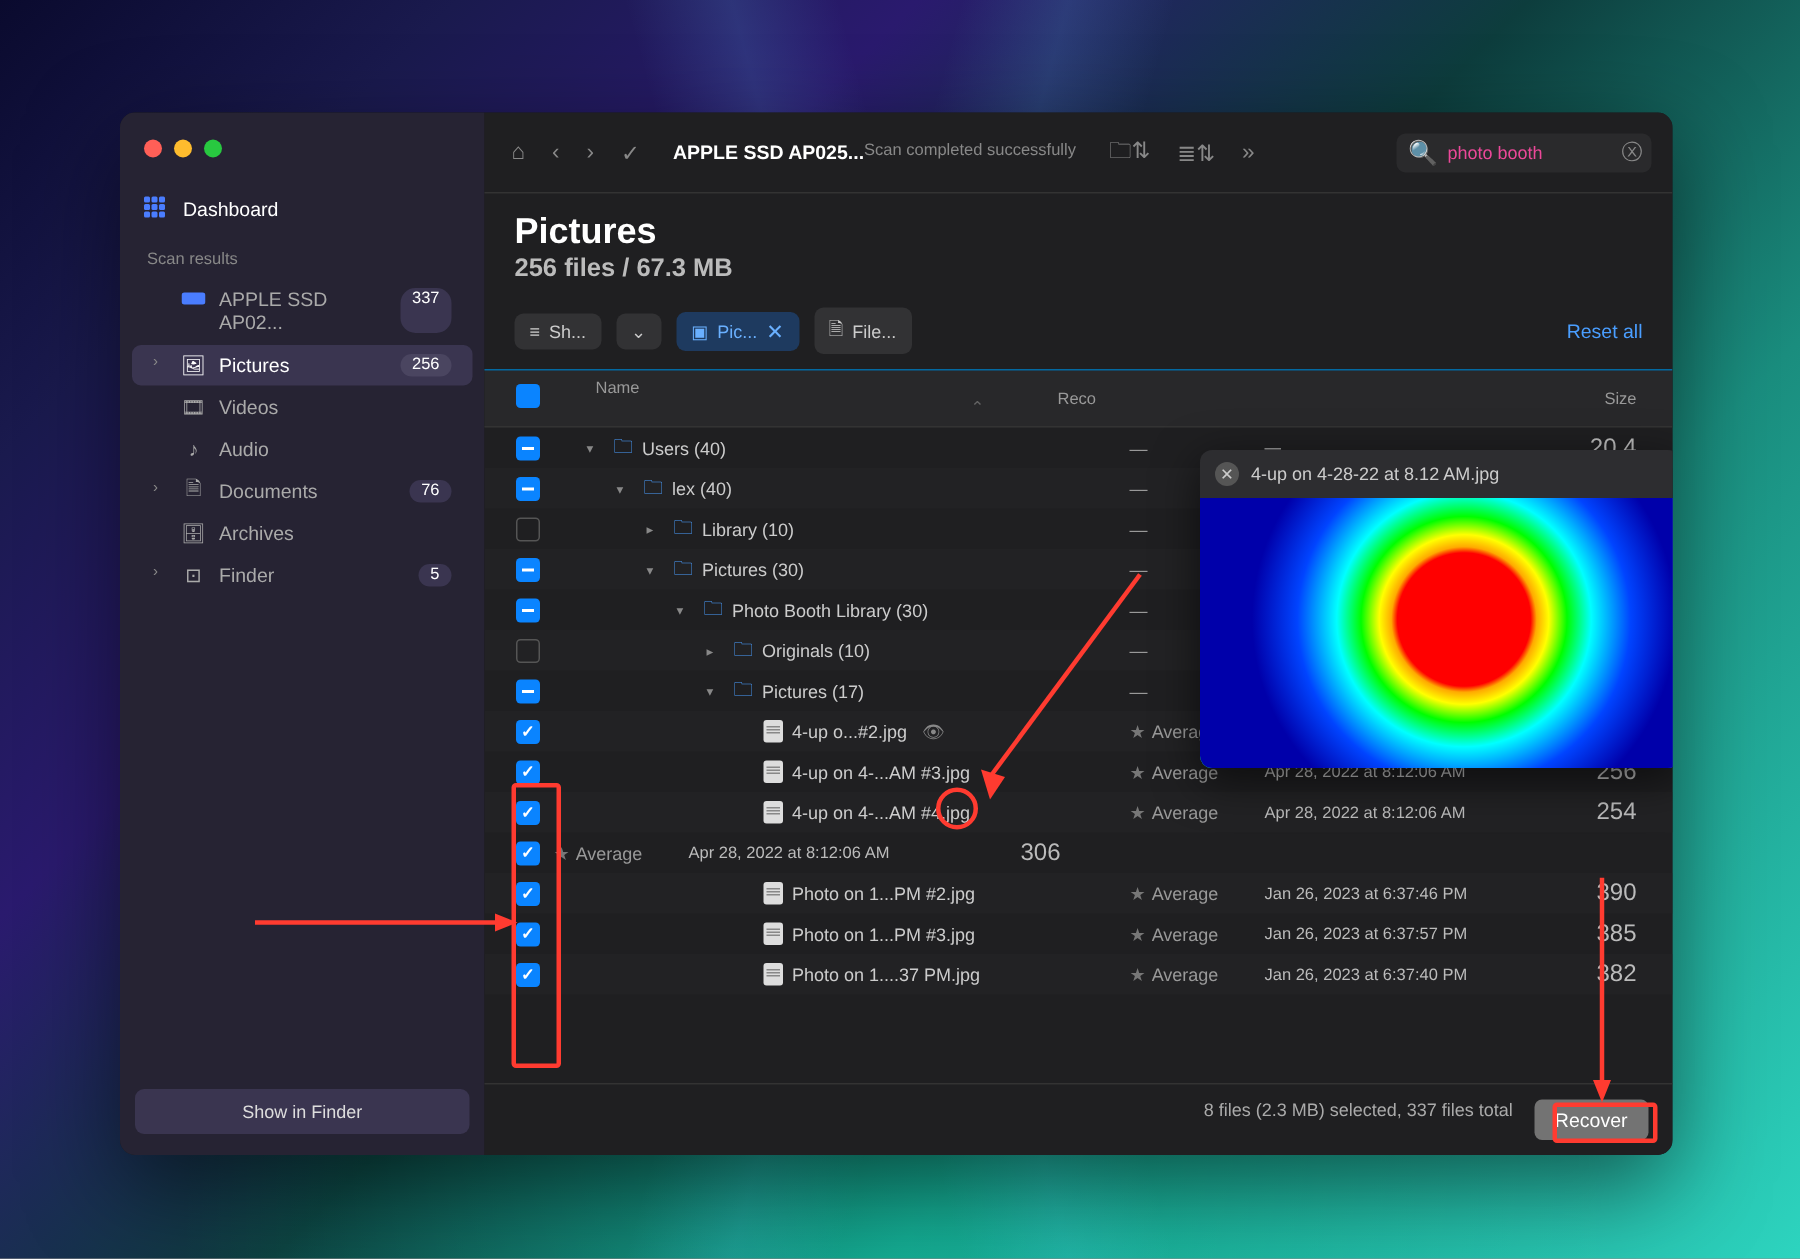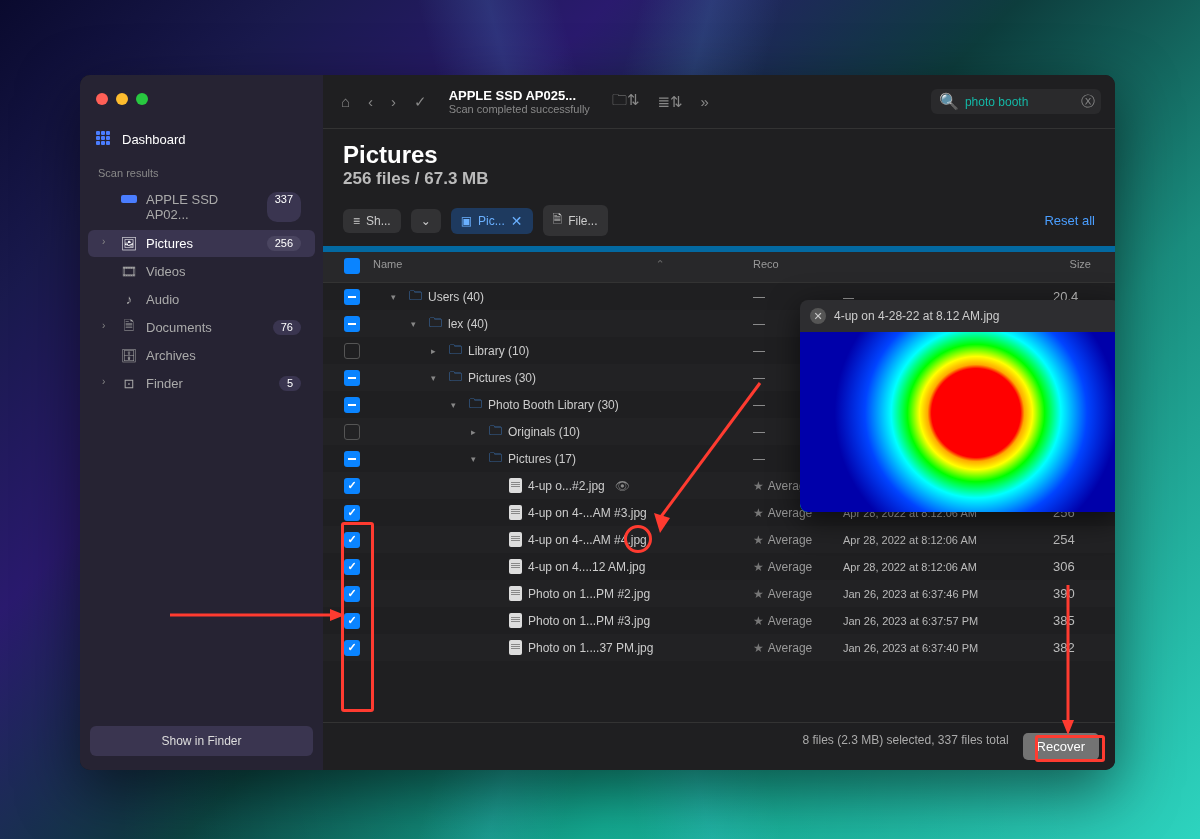--- a/index.html
+++ b/index.html
@@ -31,36 +31,36 @@
   .side-item .icon { width:18px; height:14px; display:flex; align-items:center; justify-content:center; }
   .side-item .label { flex:1; }
   .side-item .badge { background:#3a3550; color:#fff; border-radius:10px; padding:1px 8px; font-size:11px; }
   .side-item.active .badge { background:#4a4560; }
   .side-item.disk .icon svg { fill:#4a7dff; }
   .show-finder { margin-top:auto; margin:auto 10px 14px; background:#3a3550; color:#ddd; border:none; border-radius:6px; padding:8px; font-size:12px; }
   
   .main { flex:1; background:#1f1f21; display:flex; flex-direction:column; color:#eee; }
   .toolbar { display:flex; align-items:center; gap:10px; padding:10px 14px; border-bottom:1px solid #333; }
   .tb-btn { color:#888; background:none; border:none; font-size:15px; padding:4px; }
-  .tb-title { display:flex; flex-direction:column; margin:0 8px; }
+  .tb-title { display:flex; margin:0 8px; }
   .tb-title .t1 { font-size:13px; font-weight:600; color:#fff; }
   .tb-title .t2 { font-size:11px; color:#888; }
   .search { display:flex; align-items:center; background:#2a2a2c; border-radius:6px; padding:3px 8px; gap:6px; margin-left:auto; width:170px; }
-  .search input { background:none; border:none; color:#14b8a6; font-size:12px; width:110px; outline:none; }
+  .search input { background:none; border:none; color:#ec4899; font-size:12px; width:110px; outline:none; }
   .search .clear { color:#888; font-size:14px; }
   .header { padding:12px 20px 6px; }
   .header h1 { font-size:24px; font-weight:700; color:#fff; }
   .header .sub { font-size:17px; color:#bbb; font-weight:600; }
   .filter-row { display:flex; align-items:center; gap:10px; padding:10px 20px; }
   .chip { background:#323234; border-radius:6px; padding:5px 10px; font-size:12px; color:#ccc; display:flex; align-items:center; gap:6px; }
   .chip.blue { background:#1e3a5f; color:#6ab0ff; }
   .chip .x { color:#6ab0ff; font-size:14px; }
   .reset { margin-left:auto; color:#4a9eff; font-size:13px; background:none; border:none; }
   
-  .table-head { display:flex; align-items:flex-start; padding:6px 12px; background:#28282a; font-size:11px; color:#999; border-top:6px solid #0369a1; border-bottom:1px solid #333; }
+  .table-head { display:flex; align-items:center; padding:6px 12px; background:#28282a; font-size:11px; color:#999; border-top:1px solid #0369a1; border-bottom:1px solid #333;gap:24px; }
   .col-chk { width:34px; text-align:center; }
   .col-name { flex:1; padding-left:4px; }
   .col-rec { width:90px; }
   .col-date { width:210px; }
   .col-size { width:50px; text-align:right; padding-right:12px; }
   .rows { flex:1; overflow:auto; }
   .row { display:flex; align-items:center; padding:4px 12px; font-size:12px; color:#ccc; height:27px; }
   .row:nth-child(even){ background:#222224; }
   .row .chk { width:34px; display:flex; justify-content:center; }
   .row .chk-box { width:16px; height:16px; border-radius:3px; background:#0a84ff; display:flex; align-items:center; justify-content:center; color:#fff; font-size:11px; }
@@ -68,21 +68,21 @@
   .row .chk-box.checked::after { content:"✓"; font-size:11px; font-weight:bold; }
   .row .name { flex:1; display:flex; align-items:center; gap:6px; }
   .row .indent { display:inline-block; }
   .row .folder-icon { color:#4a9eff; font-size:13px; }
   .row .file-icon { width:13px; height:15px; background:#ddd; border-radius:2px; position:relative; display:inline-block; }
   .row .file-icon::after { content:""; position:absolute; top:4px; left:2px; right:2px; height:1px; background:#888; box-shadow:0 2px 0 #888, 0 4px 0 #888; }
   .row .expand { color:#888; font-size:9px; width:12px; }
   .row .rec { width:90px; color:#999; display:flex; align-items:center; gap:4px; }
   .row .rec .star { color:#777; }
   .row .date { width:210px; color:#bbb; font-size:11px; }
-  .row .size { width:50px; color:#bbb; padding-right:12px; font-size:13px; }
+  .row .size { width:50px; text-align:right; color:#bbb; padding-right:12px; font-size:16px; }
   .row .eye { color:#888; margin-left:4px; }
   
   .footer { display:flex; padding:10px 16px; border-top:1px solid #333; font-size:12px; color:#aaa; }
   .recover-btn { background:#737373; color:#fff; border:none; border-radius:5px; padding:6px 14px; font-size:13px; margin-left:14px; }
   
   .preview { position:absolute; left:720px; top:225px; width:320px; background:#2d2d30; border-radius:8px; box-shadow:0 8px 30px rgba(0,0,0,0.6); overflow:hidden; }
   .preview-head { display:flex; align-items:center; gap:8px; padding:8px 10px; color:#ccc; font-size:12px; }
   .preview-head .close { width:16px; height:16px; border-radius:50%; background:#555; color:#ccc; display:flex; align-items:center; justify-content:center; font-size:11px; }
   .preview-img { width:100%; height:180px; background:
     radial-gradient(circle at 55% 45%, #ff0000 0%, #ff0000 22%, #ffaa00 24%, #ffff00 28%, #00ff00 34%, #00ffff 42%, #0044ff 55%, #0000aa 70%),
@@ -365,26 +365,20 @@
             <span>4-up on 4-...AM #4.jpg</span>
           </div>
     <div class="rec"><span class="star">★</span> Average</div>
     <div class="date">Apr 28, 2022 at 8:12:06 AM</div>
     <div class="size">254</div>
         </div>
         <div class="row">
     <div class="chk">
             <span class="chk-box checked"></span>
           </div>
-    <div class="name">
-            <span class="indent" style="width:116px"></span>
-            <span class="expand"></span>
-            <span class="file-icon"></span>
-            <span>4-up on 4....12 AM.jpg</span>
-          </div>
     <div class="rec"><span class="star">★</span> Average</div>
     <div class="date">Apr 28, 2022 at 8:12:06 AM</div>
     <div class="size">306</div>
         </div>
         <div class="row">
     <div class="chk">
             <span class="chk-box checked"></span>
           </div>
     <div class="name">
             <span class="indent" style="width:116px"></span>

